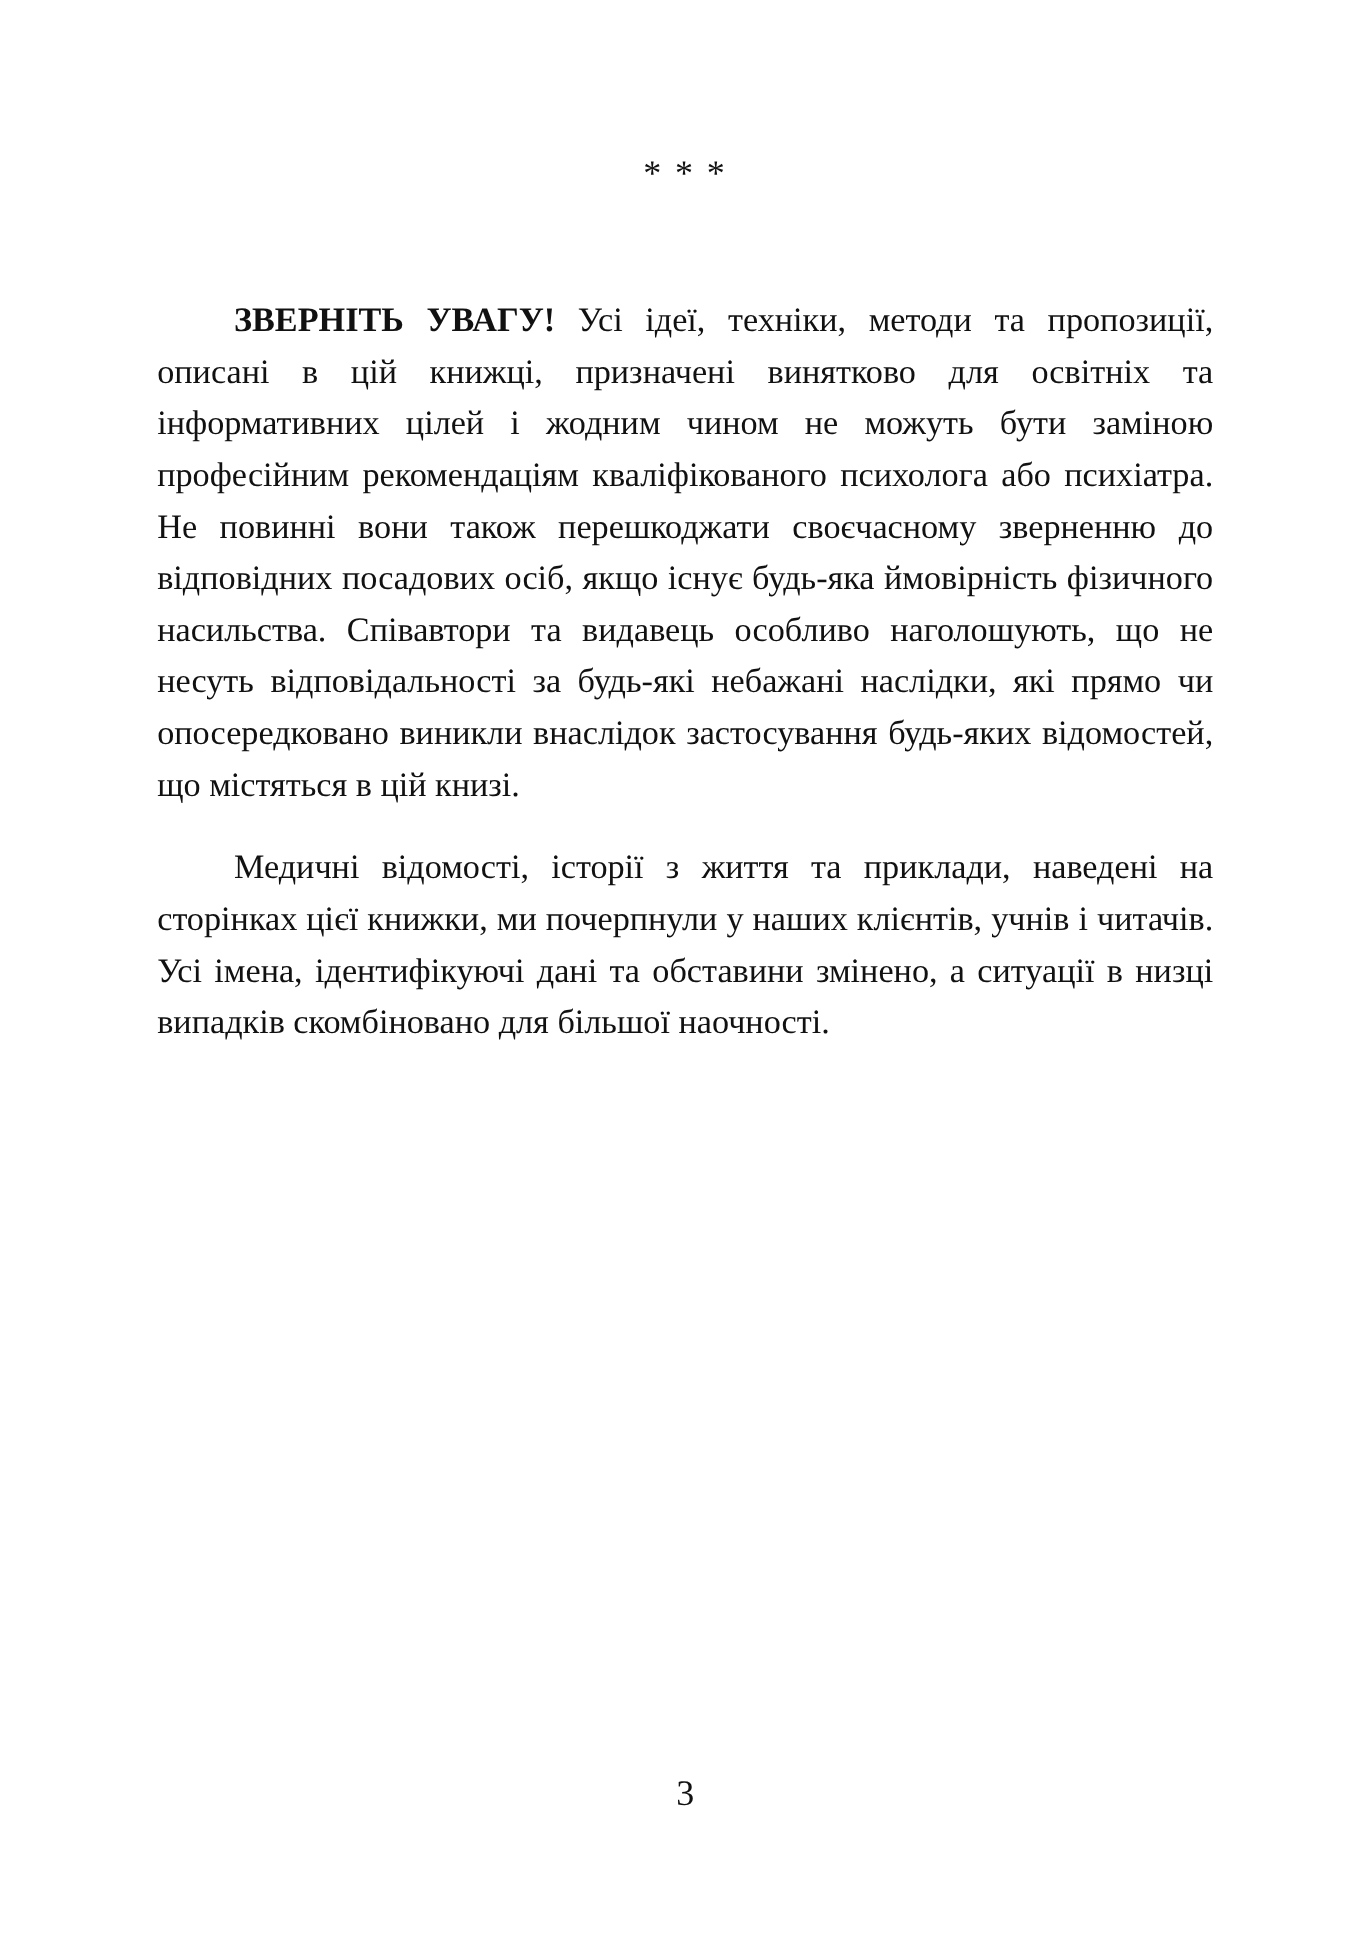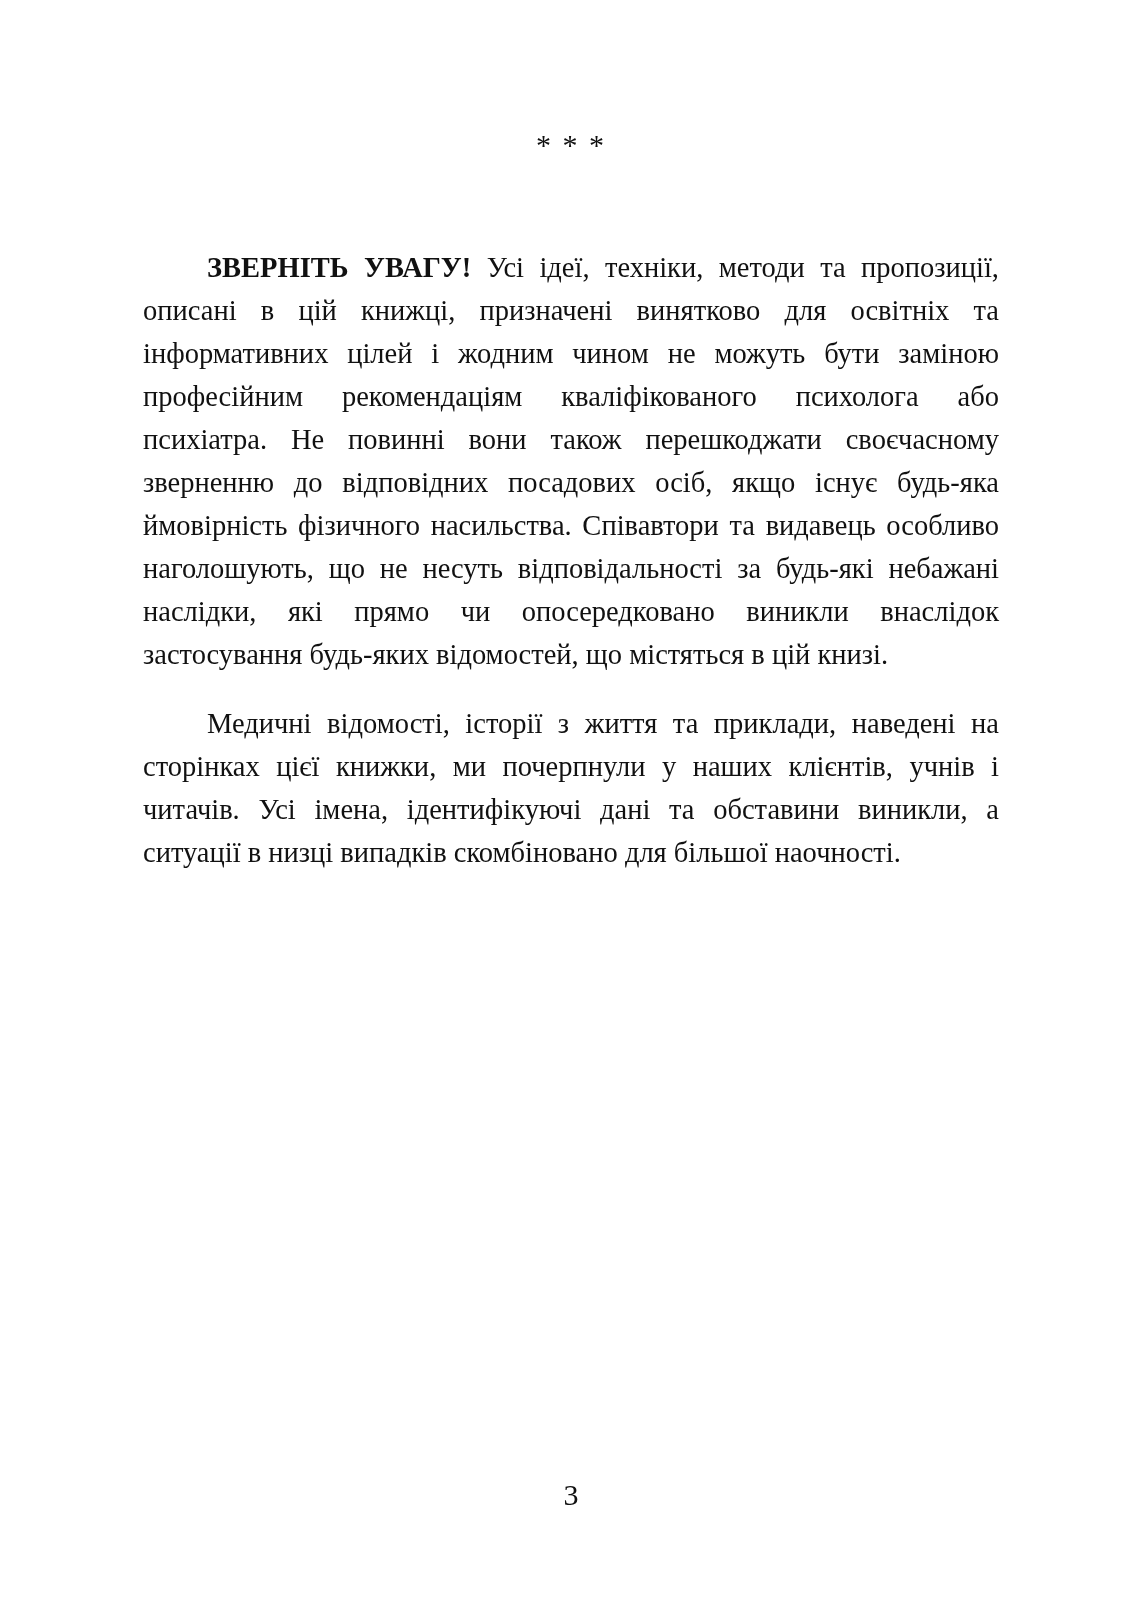--- a/index.html
+++ b/index.html
@@ -38,21 +38,21 @@
     font-family: "Liberation Serif", "DejaVu Serif", serif;
   }
   .body-text {
     font-size: 28.5px;
     line-height: 43px;
     text-align: justify;
     text-justify: inter-word;
     color: #111111;
   }
   .para {
-    margin: 12px;
+    margin: 0;
     text-indent: 64px;
   }
   .para.first {
     margin-top: 84px;
   }
   .para.second {
     margin-top: 26px;
   }
   .lead {
     font-weight: bold;
@@ -73,20 +73,20 @@
 <div class="page">
 
   <div class="content">
 
     <div class="divider-mark">* * *</div>
 
     <div class="body-text">
 
       <p class="para first"><span class="lead">ЗВЕРНІТЬ УВАГУ!</span><span> Усі ідеї, техніки, методи та пропозиції, описані в цій книжці, призначені винятково для освітніх та інформативних цілей і жодним чином не можуть бути заміною професійним рекомендаціям кваліфікованого психолога або психіатра. Не повинні вони також перешкоджати своєчасному зверненню до відповідних посадових осіб, якщо існує будь-яка ймовірність фізичного насильства. Співавтори та видавець особливо наголошують, що не несуть відповідальності за будь-які небажані наслідки, які прямо чи опосередковано виникли внаслідок застосування будь-яких відомостей, що містяться в цій книзі.</span></p>
 
-      <p class="para second"><span>Медичні відомості, історії з життя та приклади, наведені на сторінках цієї книжки, ми почерпнули у наших клієнтів, учнів і читачів. Усі імена, ідентифікуючі дані та обставини виникли, а ситуації в низці випадків скомбіновано для більшої наочності.</span></p>
+      <p class="para second"><span>Медичні відомості, історії з життя та приклади, наведені на сторінках цієї книжки, ми почерпнули у наших клієнтів, учнів і читачів. Усі імена, ідентифікуючі дані та обставини змінено, а ситуації в низці випадків скомбіновано для більшої наочності.</span></p>
 
     </div>
   </div>
 
   <div class="page-number">3</div>
 
 </div>
 
 </body></html>

